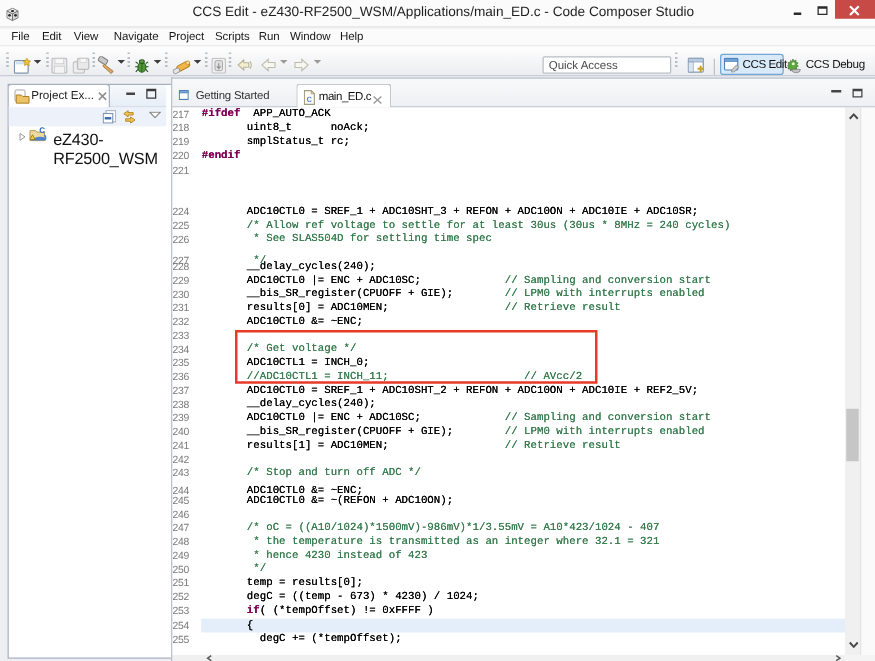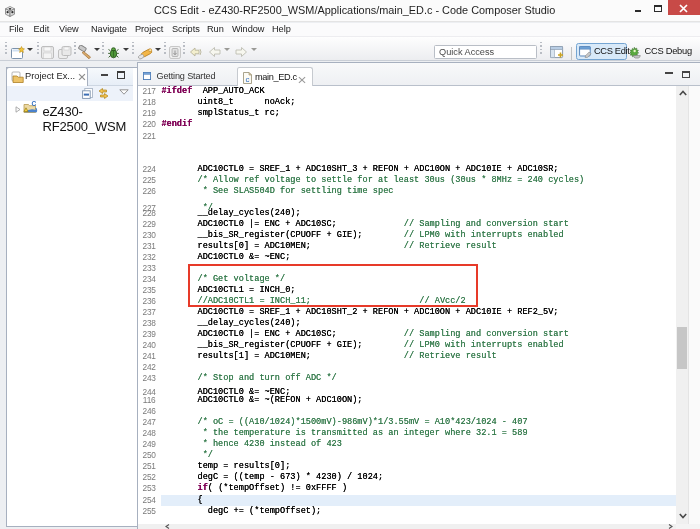--- a/index.html
+++ b/index.html
@@ -28,21 +28,21 @@
 #lphead{left:0;top:0;width:126px;height:18px;background:linear-gradient(#f6f9fc,#e7eef7);border-bottom:1px solid #cdd6e2}
 #lptab{left:-1px;top:-1px;width:82px;height:19.5px;background:#fff;border:1px solid #a7b0bf;border-bottom:none;border-radius:3px 3px 0 0}
 #lptool{left:0;top:18px;width:126px;height:15.5px;background:#edf2fa}
 #lptree{font-size:13px;color:#111;letter-spacing:-0.15px}
 
 #egroup{left:137px;top:62px;width:563px;height:467px;background:#fff;border-left:1px solid #a7b0bf;border-top:1px solid #a7b0bf}
 #etabs{left:0;top:0;width:562px;height:22.7px;background:linear-gradient(#f8f9fa,#eef0f3);border-bottom:1px solid #b9c0cb}
 #atab{left:98.5px;top:3.5px;width:76px;height:19.8px;background:#fff;border:1px solid #c6cacf;border-bottom:none;border-radius:2.5px 2.5px 0 0}
 #econtent{left:0;top:23px;width:538px;height:437.5px;background:#fff;overflow:hidden}
 .row{position:absolute;left:0;width:538px;height:11.03px;line-height:11.03px;white-space:pre}
-.ln{position:absolute;left:0;top:0;width:22.3px;text-align:center;font-size:8.3px;color:#7a7a7a;letter-spacing:-0.2px}
+.ln{position:absolute;left:0;top:0;width:22.3px;text-align:left;font-size:8.3px;color:#7a7a7a;letter-spacing:-0.2px}
 .ct{position:absolute;left:23.4px;top:0;font-family:"Liberation Mono",monospace;font-size:8.6px;color:#000;text-shadow:0 0 0.4px currentColor}
 .k{color:#7f0055;font-weight:bold}
 .c{color:#387d4f}
 .p{color:#000}
 #hl254{left:23.4px;top:408.51px;width:514.6px;height:11.03px;background:#e3eefa}
 #redbox{left:49.5px;top:178.2px;width:290px;height:42.5px;border:2.6px solid #e73a29}
 #vsb{left:538px;top:23px;width:12px;height:437.5px;background:#f0f0f0}
 #vthumb{left:0.7px;top:241px;width:10.6px;height:42px;background:#c6c6c6}
 #ovr{left:550px;top:23px;width:13px;height:437.5px;background:#fafafa;border-left:1px solid #e4e4e4}
 #hsb{left:0;top:460.5px;width:538px;height:6.5px;background:#f0f0f0}
@@ -251,24 +251,24 @@
 <div class="row" style="top:198.94px"><span class="ln">235</span><span class="ct"><span class="p">       ADC10CTL1 = INCH_0;</span></span></div>
 <div class="row" style="top:209.97px"><span class="ln">236</span><span class="ct"><span class="c">       //ADC10CTL1 = INCH_11;</span><span class="c">                     // AVcc/2</span></span></div>
 <div class="row" style="top:221.00px"><span class="ln">237</span><span class="ct"><span class="p">       ADC10CTL0 = SREF_1 + ADC10SHT_2 + REFON + ADC10ON + ADC10IE + REF2_5V;</span></span></div>
 <div class="row" style="top:232.03px"><span class="ln">238</span><span class="ct"><span class="p">       __delay_cycles(240);</span></span></div>
 <div class="row" style="top:243.06px"><span class="ln">239</span><span class="ct"><span class="p">       ADC10CTL0 |= ENC + ADC10SC;             </span><span class="c">// Sampling and conversion start</span></span></div>
 <div class="row" style="top:254.09px"><span class="ln">240</span><span class="ct"><span class="p">       __bis_SR_register(CPUOFF + GIE);        </span><span class="c">// LPM0 with interrupts enabled</span></span></div>
 <div class="row" style="top:265.12px"><span class="ln">241</span><span class="ct"><span class="p">       results[1] = ADC10MEN;                  </span><span class="c">// Retrieve result</span></span></div>
 <div class="row" style="top:276.15px"><span class="ln">242</span><span class="ct"></span></div>
 <div class="row" style="top:287.18px"><span class="ln">243</span><span class="ct"><span class="c">       /* Stop and turn off ADC */</span></span></div>
 <div class="row" style="top:301px"><span class="ln">244</span><span class="ct"><span class="p">       ADC10CTL0 &amp;= ~ENC;</span></span></div>
-<div class="row" style="top:309.24px"><span class="ln">116</span><span class="ct"><span class="p">       ADC10CTL0 &amp;= ~(REFON + ADC10ON);</span></span></div>
+<div class="row" style="top:309.24px"><span class="ln">245</span><span class="ct"><span class="p">       ADC10CTL0 &amp;= ~(REFON + ADC10ON);</span></span></div>
 <div class="row" style="top:320.27px"><span class="ln">246</span><span class="ct"></span></div>
 <div class="row" style="top:331.30px"><span class="ln">247</span><span class="ct"><span class="c">       /* oC = ((A10/1024)*1500mV)-986mV)*1/3.55mV = A10*423/1024 - 407</span></span></div>
-<div class="row" style="top:342.33px"><span class="ln">248</span><span class="ct"><span class="c">        * the temperature is transmitted as an integer where 32.1 = 589</span></span></div>
+<div class="row" style="top:342.33px"><span class="ln">248</span><span class="ct"><span class="c">        * the temperature is transmitted as an integer where 32.1 = 321</span></span></div>
 <div class="row" style="top:353.36px"><span class="ln">249</span><span class="ct"><span class="c">        * hence 4230 instead of 423</span></span></div>
 <div class="row" style="top:364.39px"><span class="ln">250</span><span class="ct"><span class="c">        */</span></span></div>
 <div class="row" style="top:375.42px"><span class="ln">251</span><span class="ct"><span class="p">       temp = results[0];</span></span></div>
 <div class="row" style="top:386.45px"><span class="ln">252</span><span class="ct"><span class="p">       degC = ((temp - 673) * 4230) / 1024;</span></span></div>
 <div class="row" style="top:397.48px"><span class="ln">253</span><span class="ct"><span class="k">       if</span><span class="p">( (*tempOffset) != 0xFFFF )</span></span></div>
 <div class="row" style="top:408.51px"><span class="ln">254</span><span class="ct"><span class="p">       {</span></span></div>
 <div class="row" style="top:419.54px"><span class="ln">255</span><span class="ct"><span class="p">         degC += (*tempOffset);</span></span></div>
 <div class="row" style="top:453px"><span class="ln">256</span><span class="ct"><span class="p">       }</span></span></div>
   <div class="abs" id="redbox"></div>
  </div>

